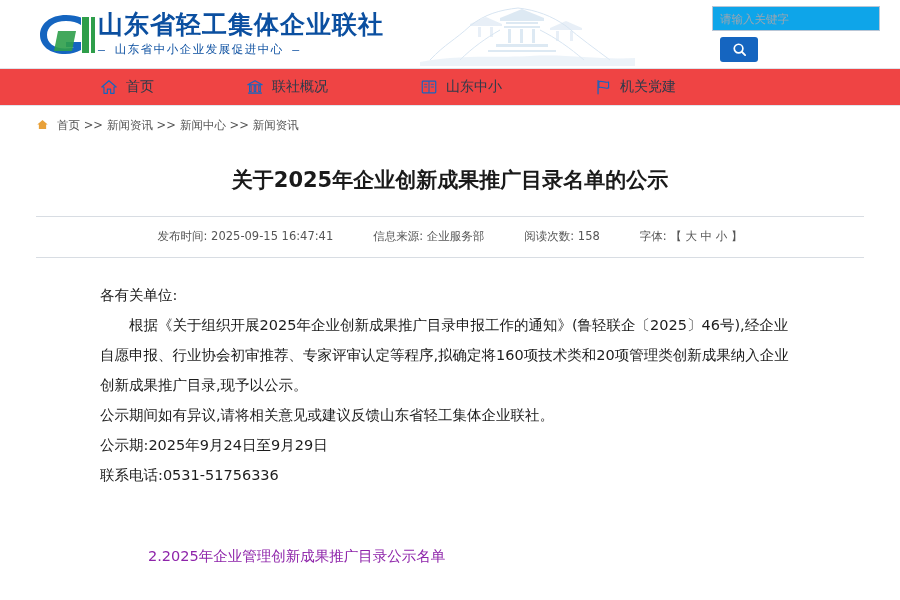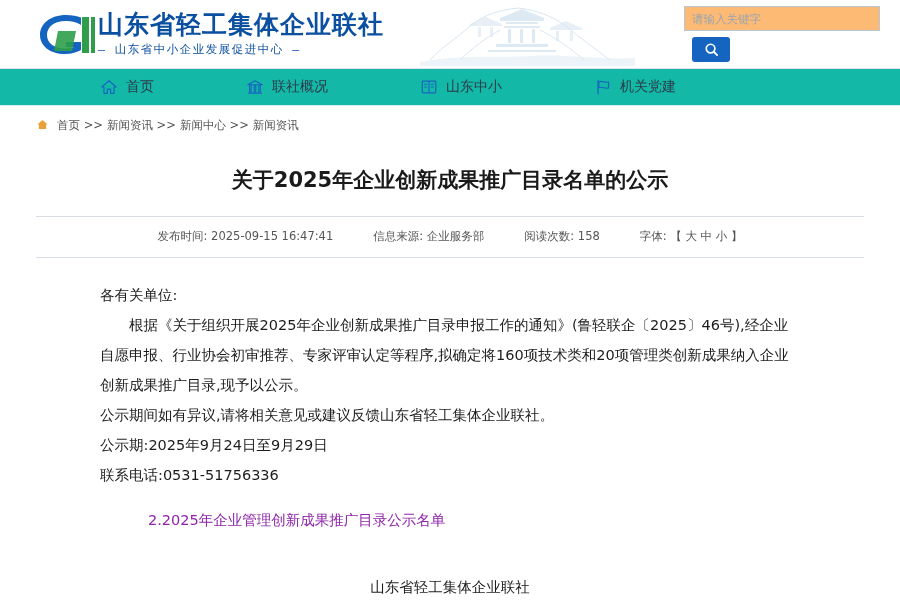--- a/index.html
+++ b/index.html
@@ -62,23 +62,23 @@
 
   .search-box {
     margin-left: auto;
     z-index: 3;
     display: flex;
     flex-direction: column;
     align-items: center;
     gap: 6px;
   }
   .search-input {
-    width: 196px; height: 25px;
+    width: 168px; height: 25px;
     border: 1px solid #b9c6d6;
-    background: #fdba74;
+    background: #0ea5e9;
     font-size: 11.5px;
     color: #333;
     padding: 0 7px;
     outline: none;
     font-family: "DejaVu Sans", "Liberation Sans", sans-serif;
   }
   .search-input::placeholder { color: #9aa5b1; }
   .search-btn {
     width: 38px; height: 25px;
     background: #1565c0;
@@ -86,21 +86,21 @@
     border-radius: 3px;
     display: flex; align-items: center; justify-content: center;
     cursor: pointer;
     align-self: flex-start;
     margin-left: 8px;
   }
 
   
   .nav {
     height: 38px;
-    background: #14b8a6;
+    background: #ef4444;
     border-top: 1px solid #dde4ec;
     border-bottom: 1px solid #dfe5ed;
     display: flex;
     align-items: center;
     padding-left: 100px;
     text-align: right;
   }
   .nav-item {
     display: flex;
     align-items: center;
@@ -169,21 +169,21 @@
     font-size: 14.5px;
     line-height: 28px;
     font-family: "DejaVu Sans", "Liberation Sans", sans-serif;
   }
   .attach .label { color: #7b1fa2; }
   .attach a {
     color: #8e24aa;
     text-decoration: none;
     cursor: pointer;
   }
-  .attach .line2 { padding-left: 48px; }
+  .attach .line2 { padding-left: 48px; margin-top: 36px; }
 
   .signature {
     text-align: center;
     padding: 44px 0 0 0;
     font-size: 14.5px;
     color: #1c1c1c;
     font-family: "DejaVu Sans", "Liberation Sans", sans-serif;
   }
 </style>
 </head>

